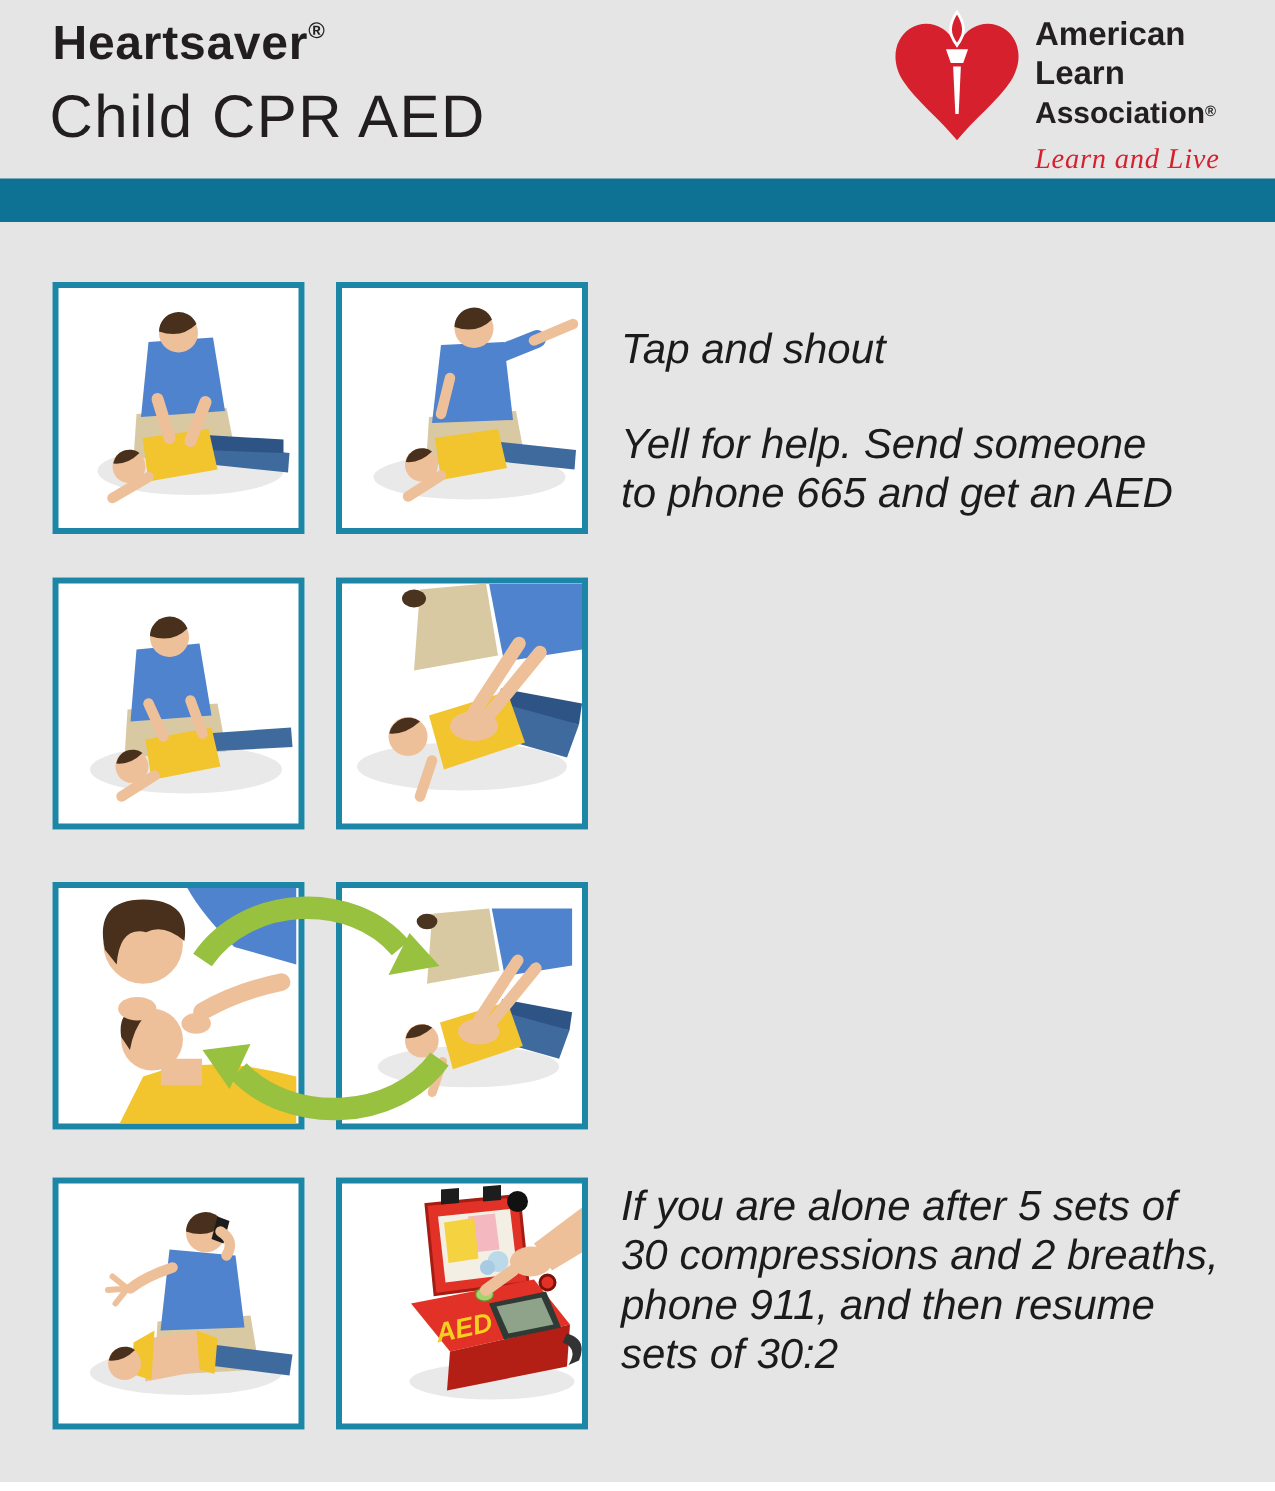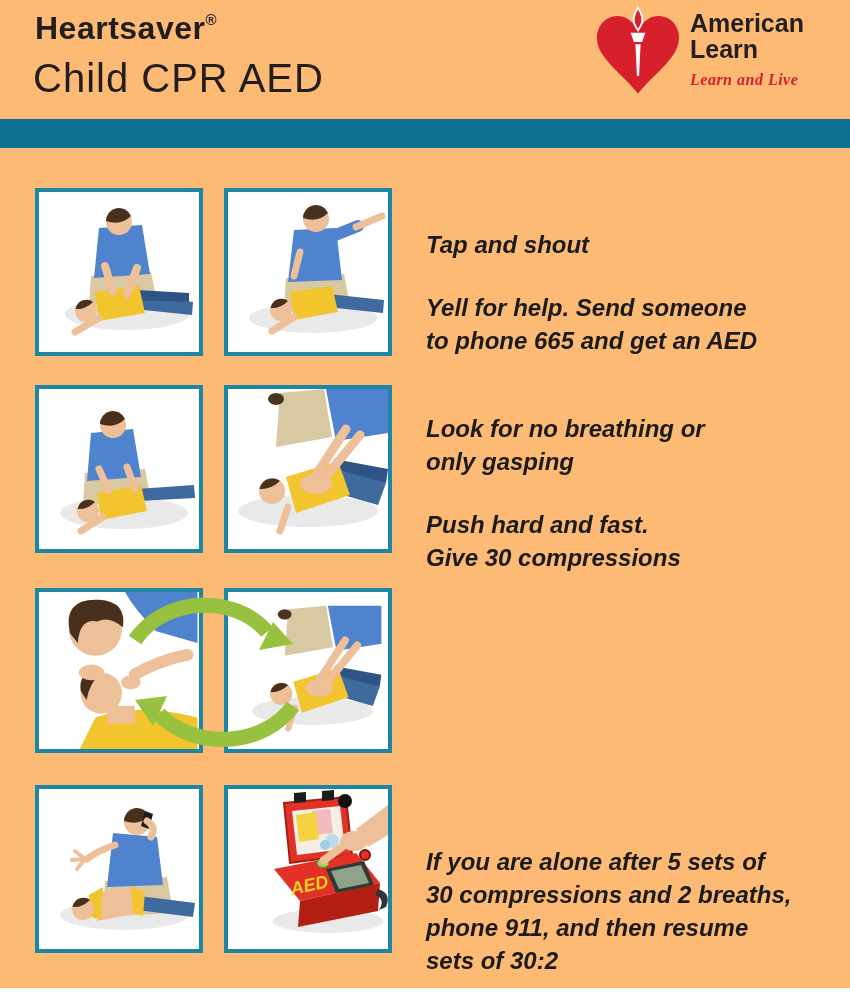--- a/index.html
+++ b/index.html
@@ -1,39 +1,39 @@
 <!DOCTYPE html>
 <html><head>
 <meta charset="utf-8">
 <style>
   html,body{margin:0;padding:0;background:#fff;}
   #page{
-    position:relative;width:850px;height:988px;background:#fdba74;overflow:hidden;
+    position:relative;width:850px;height:988px;background:#e5e5e5;overflow:hidden;
     font-family:"Liberation Sans",sans-serif;color:#1d1d1b;
   }
   
   .brand{position:absolute;left:35px;top:10px;font-size:32px;font-weight:bold;color:#221e1f;letter-spacing:.5px;}
   .brand sup{font-size:15px;vertical-align:14px;}
   .title{position:absolute;left:33px;top:56px;font-size:40px;font-weight:normal;color:#221e1f;letter-spacing:1px;}
   .logo{position:absolute;left:592px;top:4px;width:240px;height:110px;}
   .logo .heart{position:absolute;left:0;top:2px;width:92px;height:96px;}
   .logo .lines{position:absolute;left:98px;top:6px;line-height:26px;color:#231f20;font-weight:bold;}
-  .logo .l1,.logo .l2{font-size:25px;}
+  .logo .l1,.logo .l2{font-size:22px;}
   .logo .l3{font-size:20px;}
   .logo .l3 sup{font-size:10px;vertical-align:5px;}
-  .logo .tagline{font-family:"Liberation Serif",serif;font-style:italic;font-weight:bold;
-    font-size:16px;color:#d7202e;margin-top:5px;letter-spacing:.5px;}
+  .logo .tagline{font-family:"Liberation Serif",serif;font-style:italic;font-weight:normal;
+    font-size:19px;color:#d7202e;margin-top:5px;letter-spacing:.5px;}
   .teal-band{position:absolute;left:0;top:119px;width:850px;height:29px;background:#0e7294;}
   
   .imgbox{position:absolute;width:168px;height:168px;border:4px solid #1d85a6;background:#fff;
     box-sizing:border-box;overflow:hidden;}
   .imgbox svg{display:block;width:100%;height:100%;}
   .imgbox.short{height:165px;}
   .step-text{position:absolute;left:410px;width:432px;}
-  .step-text p{margin:16px;font-style:italic;font-size:24px;line-height:33px;white-space:pre-line;color:#1b1b1b;font-weight:bold;}
+  .step-text p{margin:4px;font-style:italic;font-size:28px;line-height:33px;white-space:pre-line;color:#1b1b1b;}
   .step-text p + p{margin-top:30px;}
   .step-text.tight p + p{margin-top:12px;}
   .arrows{position:absolute;left:35px;top:588px;width:357px;height:168px;pointer-events:none;}
 </style>
 </head>
 <body>
 
 <div id="page">
 
   <div class="brand">
@@ -44,20 +44,21 @@
   <div class="logo">
     <svg class="heart" viewBox="0 0 100 100">
       <path d="M50 93 C38 78 20 64 11 50 C2 36 4 20 16 12 C27 5 42 9 48 22 L50 26 L52 22 C58 9 73 5 84 12 C96 20 98 36 89 50 C80 64 62 78 50 93 Z" fill="#d7202e"></path>
       <path d="M50 0 C44 9 43.5 16 50 24 C56.5 16 56 9 50 0 Z" fill="#d7202e" stroke="#ffffff" stroke-width="2"></path>
       <path d="M42 27 L58 27 L54.5 37 L45.5 37 Z" fill="#ffffff"></path>
       <path d="M47.2 39.5 L52.8 39.5 L51.2 74 L48.8 74 Z" fill="#ffffff"></path>
     </svg>
     <div class="lines">
       <div class="l1">American</div>
       <div class="l2">Learn</div>
+      <div class="l3"><span>Association</span><sup>®</sup></div>
       <div class="tagline">Learn and Live</div>
     </div>
   </div>
 
   <div class="teal-band"></div>
 
   <div class="imgbox" style="left:35px;top:188px;">
     <svg viewBox="0 0 160 160">
       <ellipse cx="88" cy="122" rx="62" ry="16" fill="#e9e9e9"></ellipse>
       <path d="M52 84 L112 80 L118 110 L50 114 Z" fill="#d9c9a3"></path>
@@ -123,26 +124,20 @@
       <path d="M100 78 L158 94 L150 116 L94 100 Z" fill="#3e6a9e"></path>
       <path d="M58 88 L110 72 L122 106 L68 124 Z" fill="#f2c42d"></path>
       <ellipse cx="88" cy="95" rx="16" ry="10" fill="#eec09a"></ellipse>
       <circle cx="44" cy="102" r="13" fill="#eec09a"></circle>
       <path d="M31.5 100 A13 13 0 0 1 52 92 Q42 101 31.5 100 Z" fill="#48301c"></path>
       <path d="M60 118 L52 142" stroke="#eec09a" stroke-width="7" stroke-linecap="round"></path>
       <path d="M118 40 L88 86" stroke="#eec09a" stroke-width="9" stroke-linecap="round"></path>
       <path d="M132 46 L96 90" stroke="#eec09a" stroke-width="9" stroke-linecap="round"></path>
       <ellipse cx="91" cy="90" rx="10" ry="7" fill="#eec09a"></ellipse>
     </svg>
-  </div>
-  <div class="step-text" style="top:396px;">
-    <p>Look for no breathing or
-only gasping</p>
-    <p>Push hard and fast.
-Give 30 compressions</p>
   </div>
 
   <div class="imgbox short" style="left:35px;top:588px;">
     <svg viewBox="0 0 160 160">
       <path d="M56 128 Q100 112 160 128 L160 160 L40 160 Z" fill="#f2c42d"></path>
       <rect x="68" y="116" width="28" height="18" fill="#eec09a"></rect>
       <circle cx="62" cy="103" r="21" fill="#eec09a"></circle>
       <path d="M41 101 Q38 79 62 82 Q50 92 47 110 Z" fill="#48301c"></path>
       <path d="M86 0 L160 0 L160 52 L118 40 Q96 18 86 0 Z" fill="#4f83cd"></path>
       <path d="M150 64 Q120 70 96 84" stroke="#eec09a" stroke-width="12" stroke-linecap="round" fill="none"></path>
@@ -218,20 +213,20 @@
       <path d="M103 82 L133 76 L141 94 L111 100 Z" fill="#8fa38b"></path>
       <ellipse cx="95" cy="74" rx="6" ry="4.5" fill="#a8d36a" stroke="#5f8f2f"></ellipse>
       <circle cx="137" cy="66" r="5" fill="#e23127" stroke="#7d120b" stroke-width="2"></circle>
       <path d="M150 100 q14 4 8 18 l-7 3 q7 -11 -4 -15 Z" fill="#333333"></path>
       <text transform="translate(64,106) rotate(-12)" font-size="18" font-weight="bold" font-style="italic" fill="#f5d020">AED</text>
       <path d="M128 40 L160 16 L160 46 L140 58 Z" fill="#eec09a"></path>
       <ellipse cx="126" cy="52" rx="14" ry="10" fill="#eec09a"></ellipse>
       <path d="M114 58 L96 71" stroke="#eec09a" stroke-width="8" stroke-linecap="round"></path>
     </svg>
   </div>
-  <div class="step-text tight" style="top:829px;">
+  <div class="step-text tight" style="top:783px;">
     <p>If you are alone after 5 sets of
 30 compressions and 2 breaths,
 phone 911, and then resume
 sets of 30:2</p>
   </div>
 
 </div>
 
 </body></html>

